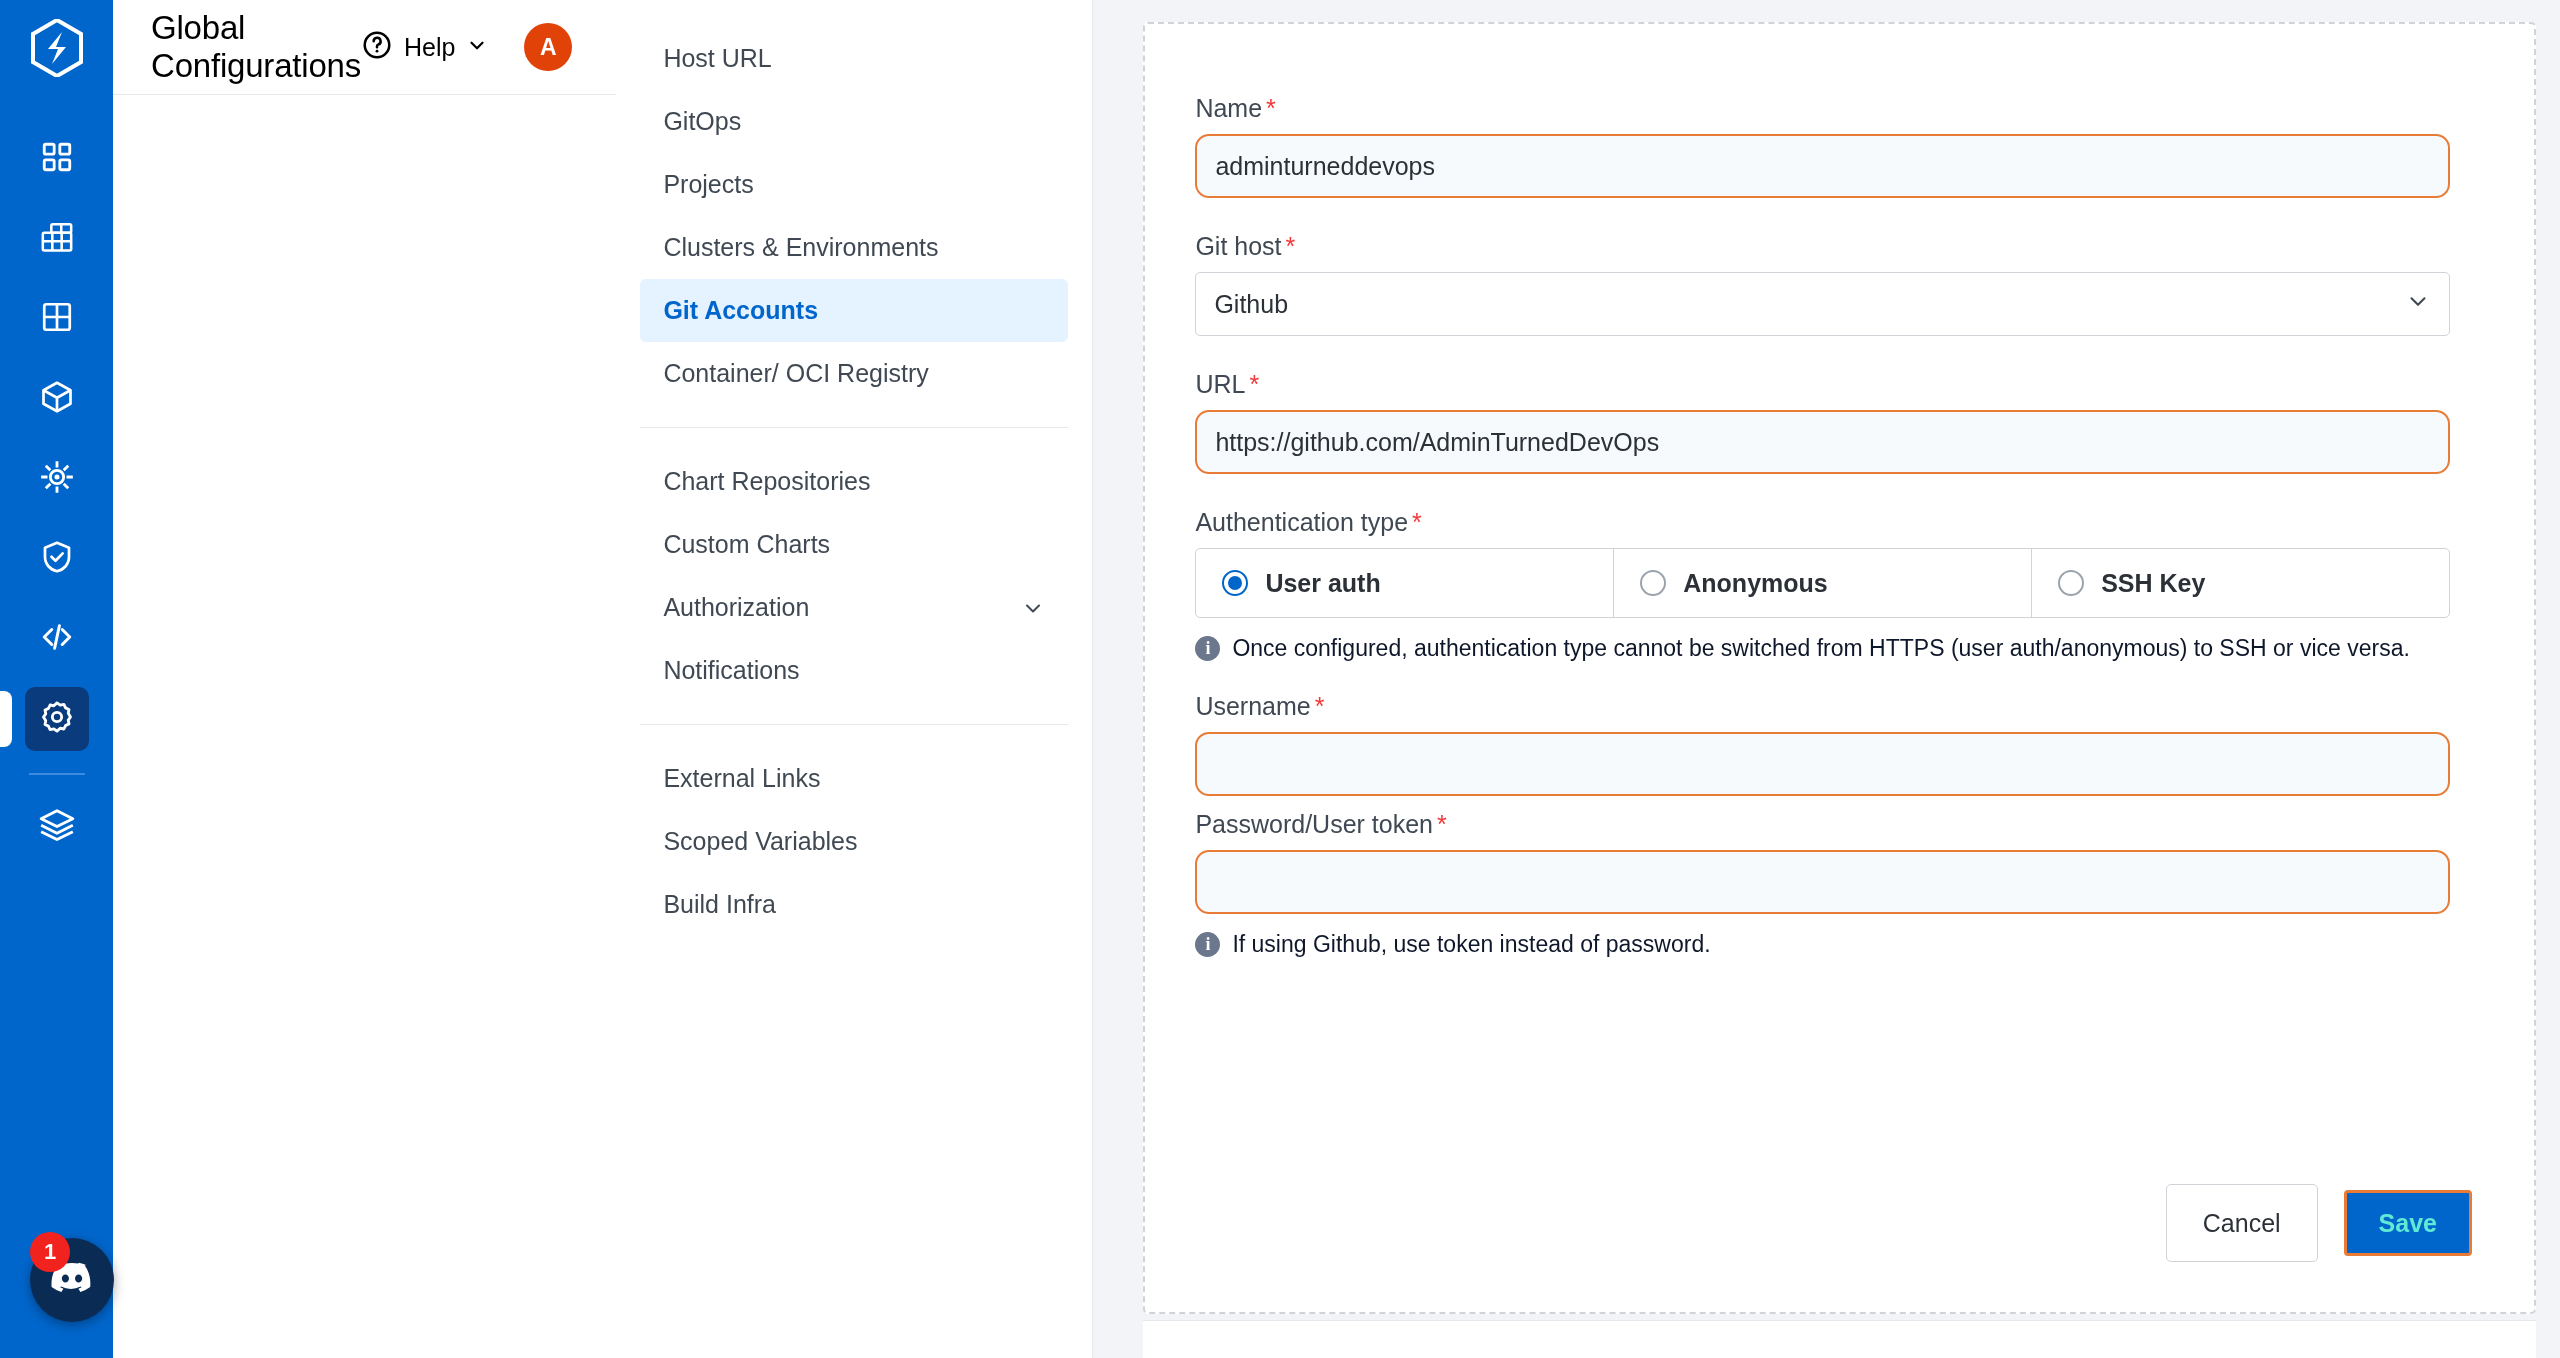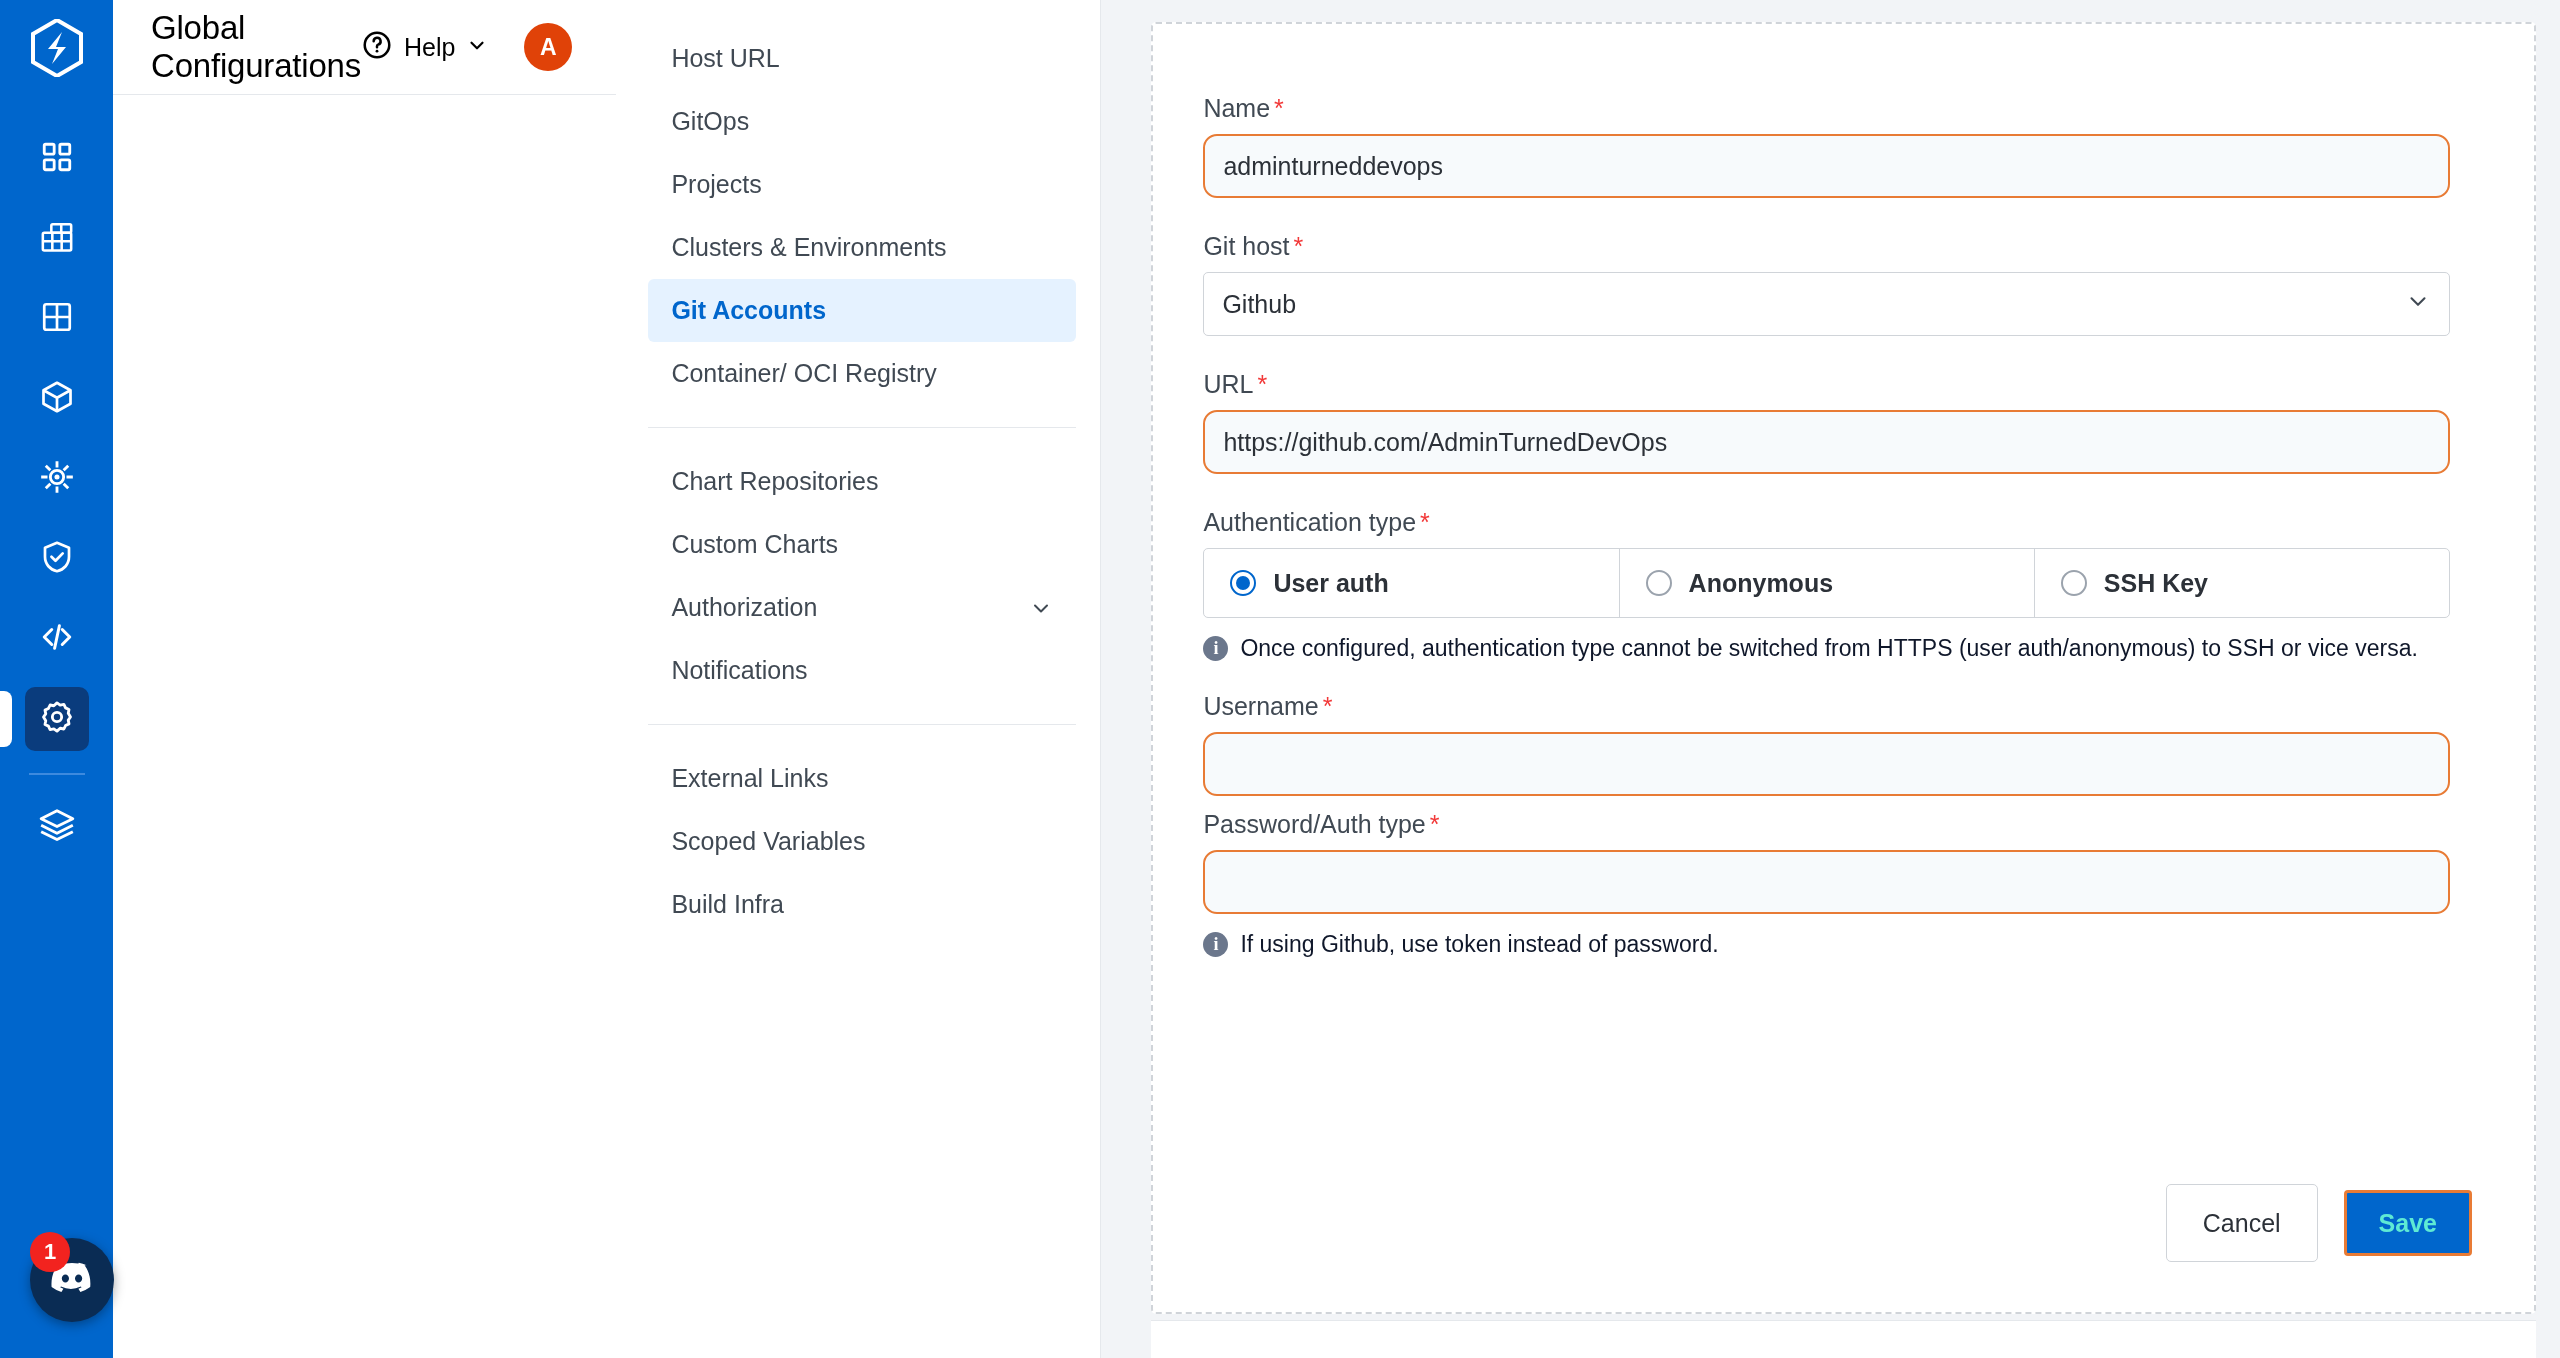--- a/index.html
+++ b/index.html
@@ -72,21 +72,21 @@
   .help-btn { display: flex; align-items: center; gap: 11px; cursor: pointer; }
   .help-label { font-size: 25px; color: #000; }
   .avatar {
     width: 48px; height: 48px; border-radius: 50%;
     background: #e04208; color: #fff;
     display: flex; align-items: center; justify-content: center;
     font-size: 23px; font-weight: 600; cursor: pointer;
   }
 
   
-  .body { flex: 1; display: flex; min-height: 0; margin-left: 8px; }
+  .body { flex: 1; display: flex; min-height: 0; }
 
   .navmenu {
     width: 477px; flex: 0 0 477px;
     background: #fff;
     border-right: 1px solid #e5e8ec;
     padding-top: 27px;
   }
   .nav-item {
     height: 63px; margin: 0 24px; padding: 0 23px;
     display: flex; align-items: center;
@@ -455,21 +455,21 @@
               <label class="lbl">
                 <span>Username</span><span class="req">*</span>
               </label>
               <input class="input" type="text" value="" style="">
             </div>
 
             <div style="height:14px"></div>
 
             <div class="fld">
               <label class="lbl">
-                <span>Password/Auth type</span><span class="req">*</span>
+                <span>Password/User token</span><span class="req">*</span>
               </label>
               <input class="input" type="password" value="" style="">
               <div class="info-line">
                 <span class="info-ico">i</span>
                 <span class="info-text">If using Github, use token instead of password.</span>
               </div>
             </div>
 
           </div>
 

